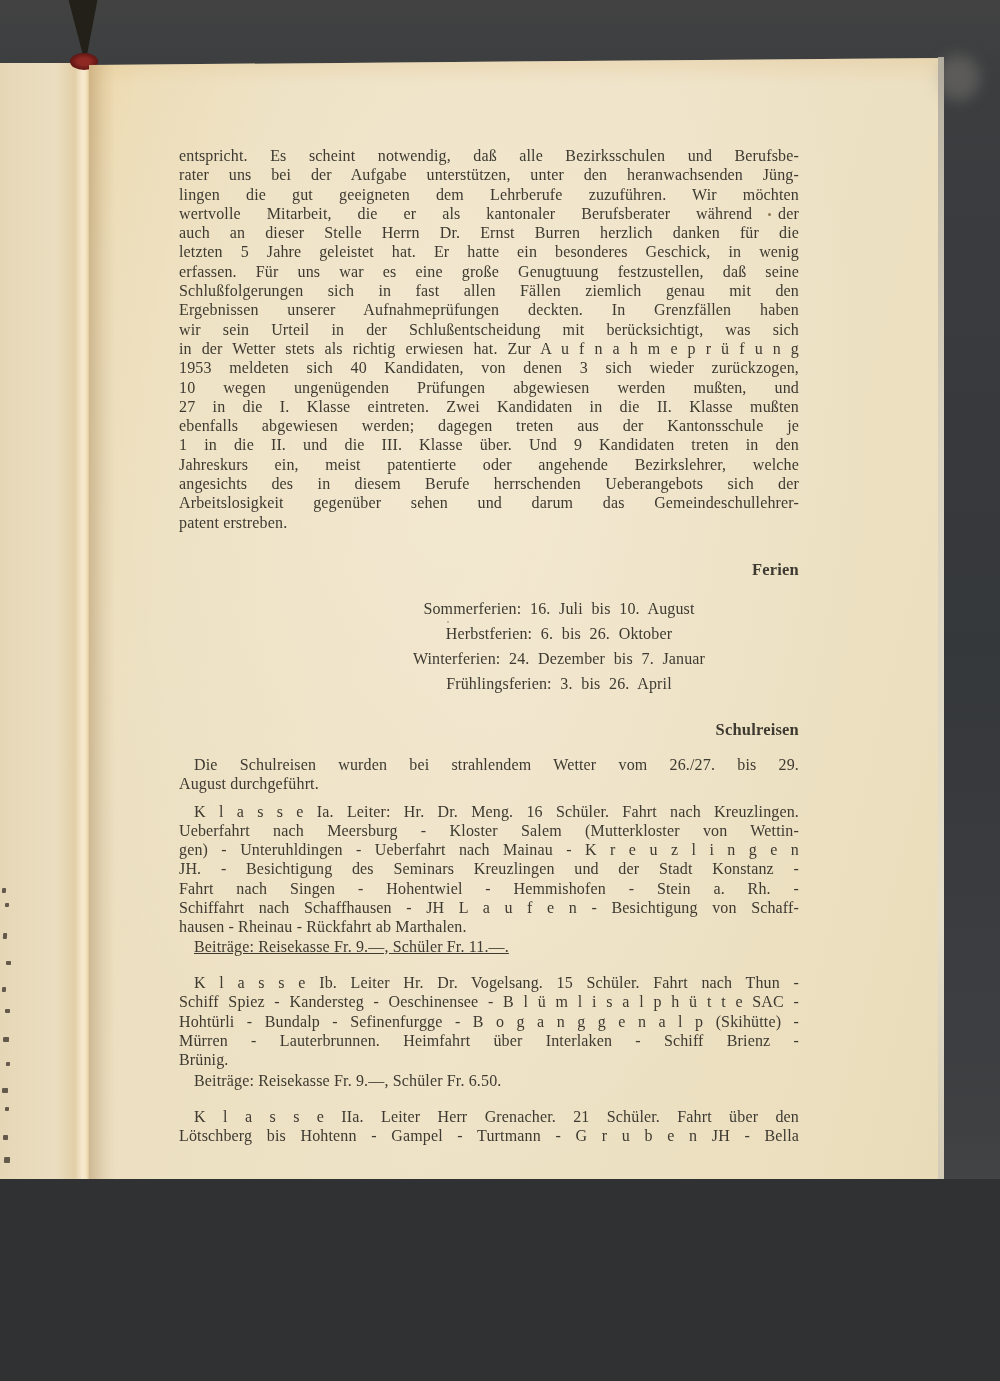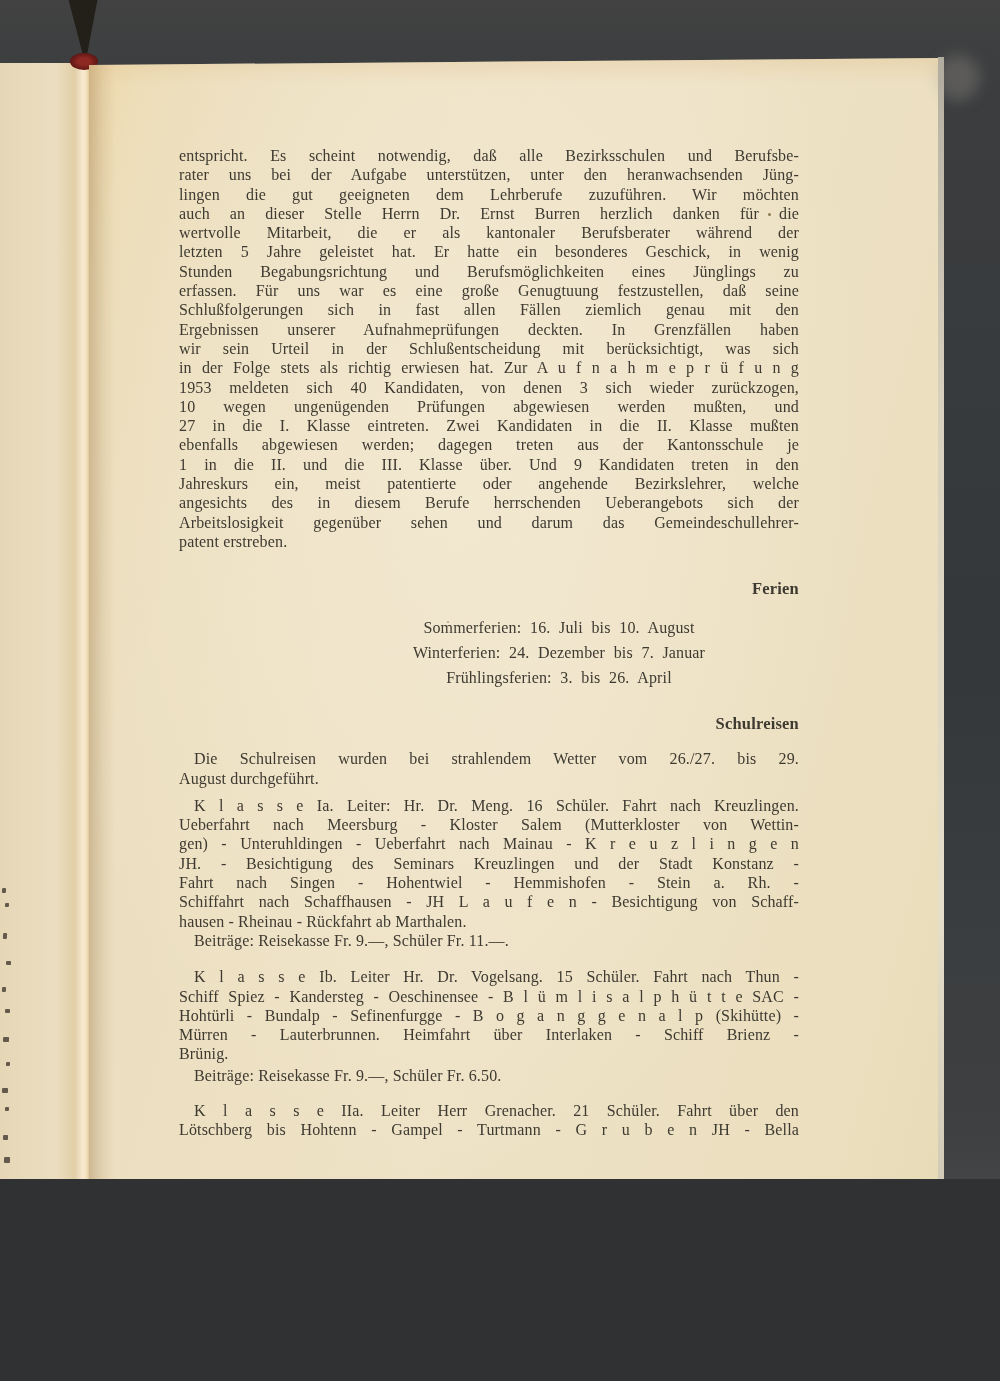--- a/index.html
+++ b/index.html
@@ -77,21 +77,21 @@
   .para.noindent .line:first-child{text-indent:0;}
   .heading{font-weight:bold;text-align:right;line-height:20px;font-size:16.5px;letter-spacing:0.2px;}
   .vac-list{padding-left:140px;}
   .vac-item{line-height:25px;word-spacing:4.5px;text-align:center;}
 
   [data-name="heading-ferien"]{margin-top:28px;}
   [data-name="list-ferien"]{margin-top:16px;}
   [data-name="heading-schulreisen"]{margin-top:24px;}
   [data-name="paragraph-schulreisen-intro"]{margin-top:15px;}
   [data-name="paragraph-klasse-ia"]{margin-top:8px;}
-  [data-name="paragraph-beitraege-ia"]{margin-top:0;}
+  [data-name="paragraph-beitraege-ia"]{margin-top:0;text-decoration:underline;}
   [data-name="paragraph-klasse-ib"]{margin-top:17px;}
   [data-name="paragraph-beitraege-ib"]{margin-top:2px;}
   [data-name="paragraph-klasse-iia"]{margin-top:16px;}
 
   #page-number{
     position:absolute;left:685px;top:1122px;color:#3e3a31;
     font-size:17px;letter-spacing:0.5px;text-decoration:underline;
   }
 </style>
 </head>
@@ -101,42 +101,42 @@
   <div id="left-page" data-name="facing-page-edge"></div>
   <div id="gutter-wedge-top" data-name="gutter-shadow-top"></div>
   <div id="headband-red" data-name="headband-red"></div>
 
   <div id="main-page" data-name="book-page">
     <div id="text-column" data-name="text-column">
         <div class="para noindent" data-name="paragraph-admissions">
           <div class="line" data-name="text-line">entspricht. Es scheint notwendig, daß alle Bezirksschulen und Berufsbe-</div>
           <div class="line" data-name="text-line">rater uns bei der Aufgabe unterstützen, unter den heranwachsenden Jüng-</div>
           <div class="line" data-name="text-line">lingen die gut geeigneten dem Lehrberufe zuzuführen. Wir möchten</div>
+          <div class="line" data-name="text-line">wertvolle Mitarbeit, die er als kantonaler Berufsberater während der</div>
           <div class="line" data-name="text-line">auch an dieser Stelle Herrn Dr. Ernst Burren herzlich danken für die</div>
-          <div class="line" data-name="text-line">wertvolle Mitarbeit, die er als kantonaler Berufsberater während der</div>
           <div class="line" data-name="text-line">letzten 5 Jahre geleistet hat. Er hatte ein besonderes Geschick, in wenig</div>
-          <div class="line" data-name="text-line">Stunden Begabungsrichtung und Berufsmöglichkeiten eines Jünglings zu</div>
           <div class="line" data-name="text-line">erfassen. Für uns war es eine große Genugtuung festzustellen, daß seine</div>
           <div class="line" data-name="text-line">Schlußfolgerungen sich in fast allen Fällen ziemlich genau mit den</div>
           <div class="line" data-name="text-line">Ergebnissen unserer Aufnahmeprüfungen deckten. In Grenzfällen haben</div>
           <div class="line" data-name="text-line">wir sein Urteil in der Schlußentscheidung mit berücksichtigt, was sich</div>
-          <div class="line" data-name="text-line">in der Folge stets als richtig erwiesen hat. Zur A u f n a h m e p r ü f u n g</div>
+          <div class="line" data-name="text-line">in der Wetter stets als richtig erwiesen hat. Zur A u f n a h m e p r ü f u n g</div>
           <div class="line" data-name="text-line">1953 meldeten sich 40 Kandidaten, von denen 3 sich wieder zurückzogen,</div>
           <div class="line" data-name="text-line">10 wegen ungenügenden Prüfungen abgewiesen werden mußten, und</div>
           <div class="line" data-name="text-line">27 in die I. Klasse eintreten. Zwei Kandidaten in die II. Klasse mußten</div>
           <div class="line" data-name="text-line">ebenfalls abgewiesen werden; dagegen treten aus der Kantonsschule je</div>
           <div class="line" data-name="text-line">1 in die II. und die III. Klasse über. Und 9 Kandidaten treten in den</div>
           <div class="line" data-name="text-line">Jahreskurs ein, meist patentierte oder angehende Bezirkslehrer, welche</div>
           <div class="line" data-name="text-line">angesichts des in diesem Berufe herrschenden Ueberangebots sich der</div>
           <div class="line" data-name="text-line">Arbeitslosigkeit gegenüber sehen und darum das Gemeindeschullehrer-</div>
           <div class="line last" data-name="text-line">patent erstreben.</div>
         </div>
         <div class="heading" data-name="heading-ferien">Ferien</div>
         <div class="vac-list" data-name="list-ferien">
           <div class="vac-item" data-name="vacation-item">Sommerferien: 16. Juli bis 10. August</div>
+          <div class="vac-item" data-name="vacation-item">Herbstferien: 6. bis 26. Oktober</div>
           <div class="vac-item" data-name="vacation-item">Winterferien: 24. Dezember bis 7. Januar</div>
           <div class="vac-item" data-name="vacation-item">Frühlingsferien: 3. bis 26. April</div>
         </div>
         <div class="heading" data-name="heading-schulreisen">Schulreisen</div>
         <div class="para" data-name="paragraph-schulreisen-intro">
           <div class="line" data-name="text-line">Die Schulreisen wurden bei strahlendem Wetter vom 26./27. bis 29.</div>
           <div class="line last" data-name="text-line">August durchgeführt.</div>
         </div>
         <div class="para" data-name="paragraph-klasse-ia">
           <div class="line" data-name="text-line">K l a s s e Ia. Leiter: Hr. Dr. Meng. 16 Schüler. Fahrt nach Kreuzlingen.</div>

